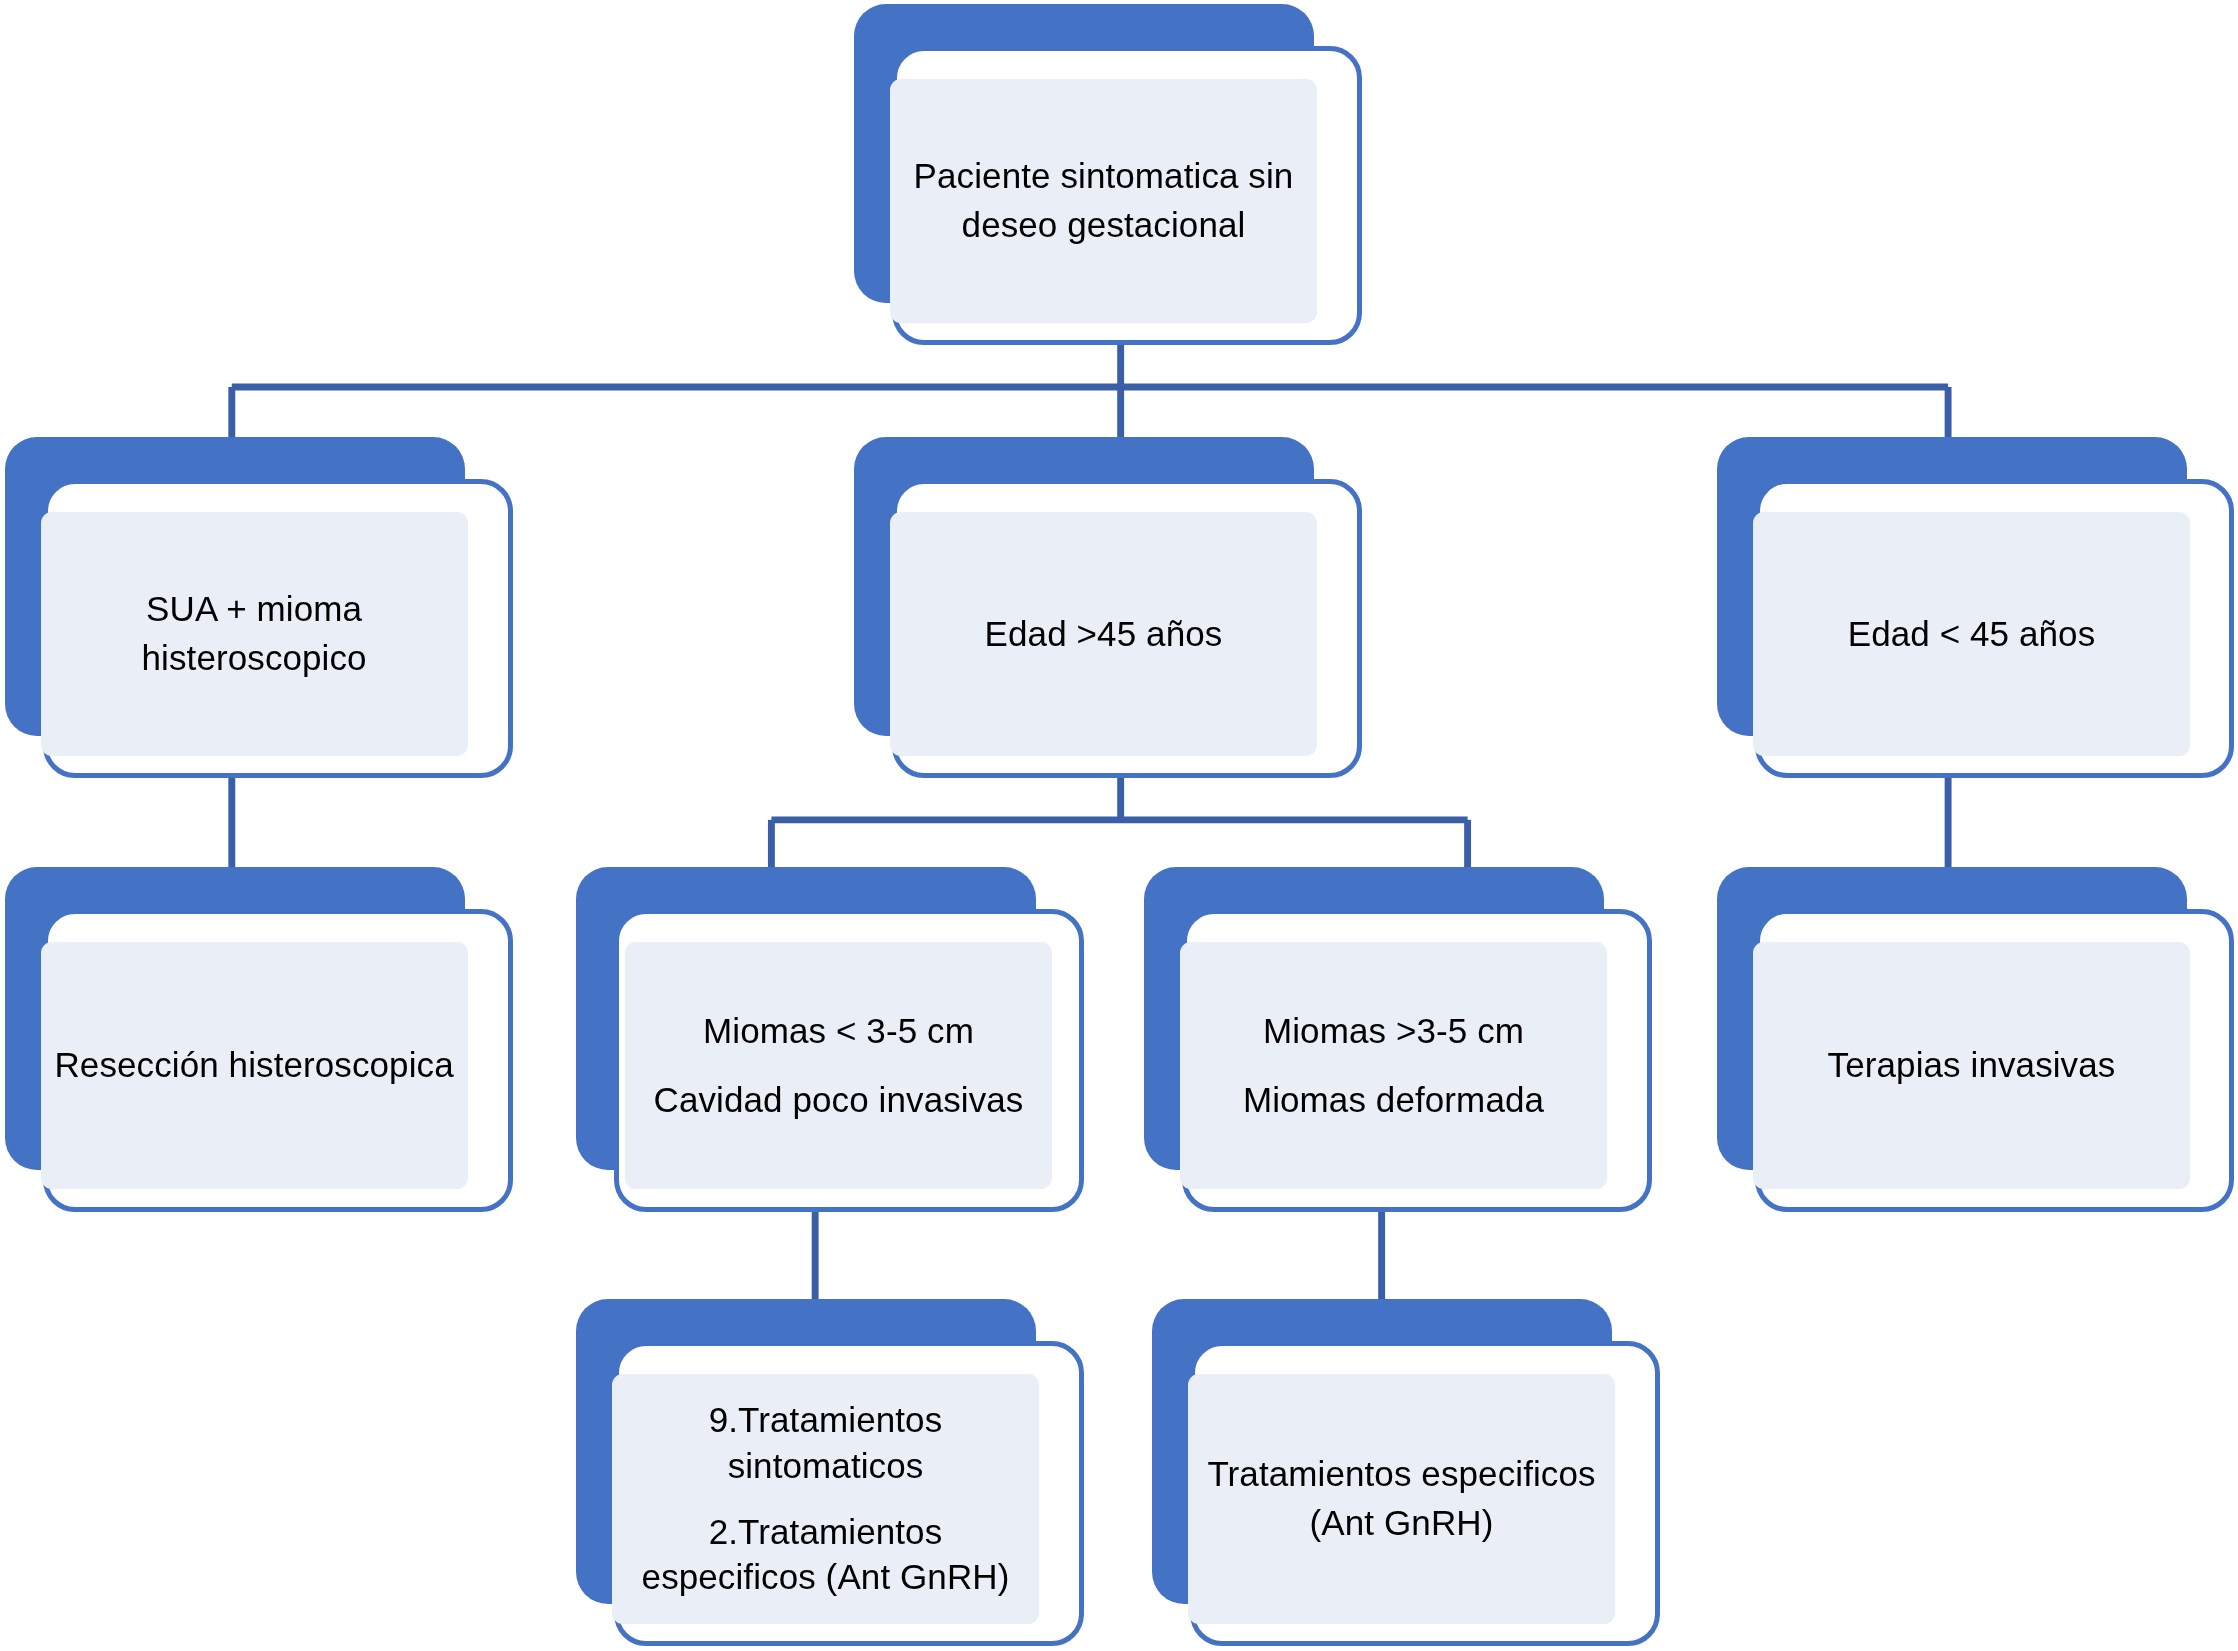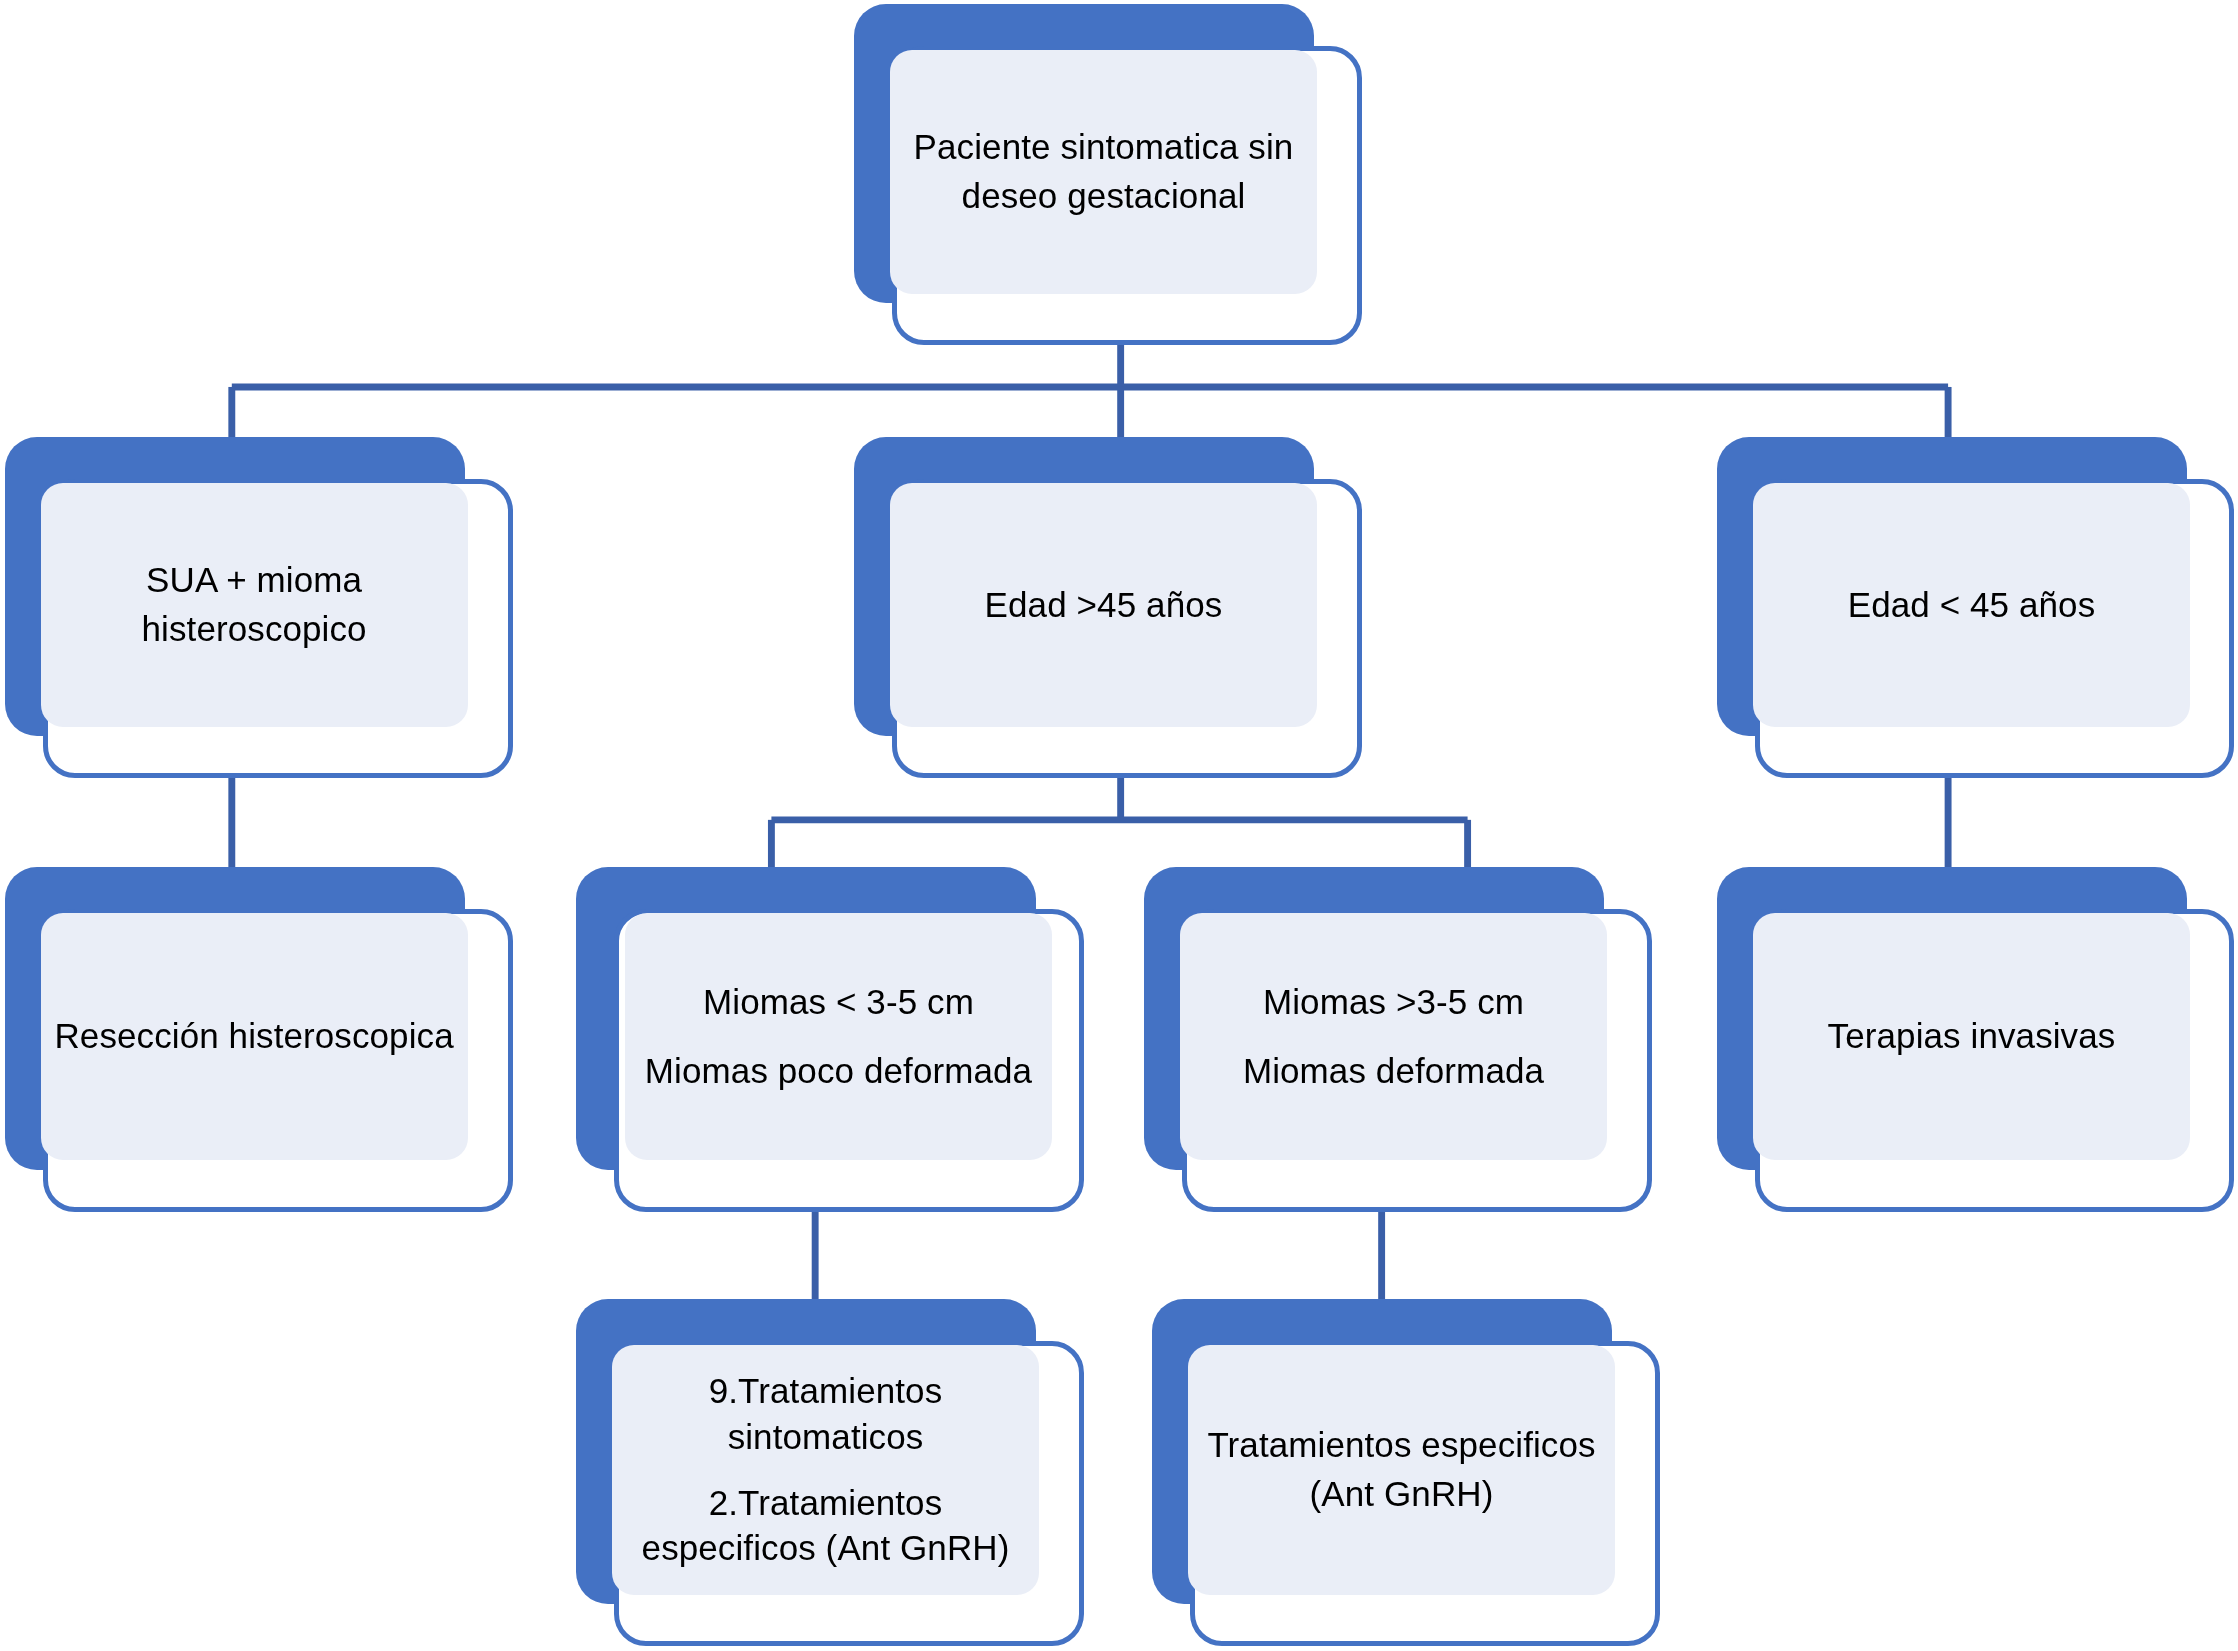--- a/index.html
+++ b/index.html
@@ -47,27 +47,28 @@
     position: absolute;
     background: #ffffff;
     border: 5.4px solid #4472C4;
     border-radius: 32px;
     box-sizing: border-box;
   }
   
   .node .panel {
     position: absolute;
     background: #EAEEF7;
-    border-radius: 22px;
+    border-radius: 11px;
     display: flex;
     flex-direction: column;
     align-items: center;
     justify-content: center;
     box-sizing: border-box;
     padding: 0 20px;
+    margin-top: 29px;
   }
   .node .panel .line {
     color: #000000;
     font-size: 35px;
     line-height: 1.22;
     text-align: center;
     white-space: pre;
     letter-spacing: 0.1px;
   }
   .node .panel .line + .line {
@@ -148,21 +149,21 @@
     <div class="panel" style="left:36px; top:46px; width:427px; height:247px;">
       <div class="line">Resección histeroscopica</div>
     </div>
   </div>
 
   <div class="node" style="left:576px; top:867px; width:508px; height:345px;">
     <div class="plate" style="width:460px; height:303px;"></div>
     <div class="card" style="left:38px; top:42px; width:470px; height:303px;"></div>
     <div class="panel gap" style="left:49px; top:46px; width:427px; height:247px;align-items:center;">
       <div class="line">Miomas &lt; 3-5 cm</div>
-      <div class="line">Miomas poco deformada</div>
+      <div class="line">Cavidad poco invasivas</div>
     </div>
   </div>
 
   <div class="node" style="left:1144px; top:867px; width:508px; height:345px;">
     <div class="plate" style="width:460px; height:303px;"></div>
     <div class="card" style="left:38px; top:42px; width:470px; height:303px;"></div>
     <div class="panel gap" style="left:36px; top:46px; width:427px; height:247px;">
       <div class="line">Miomas &gt;3-5 cm</div>
       <div class="line">Miomas deformada</div>
     </div>

